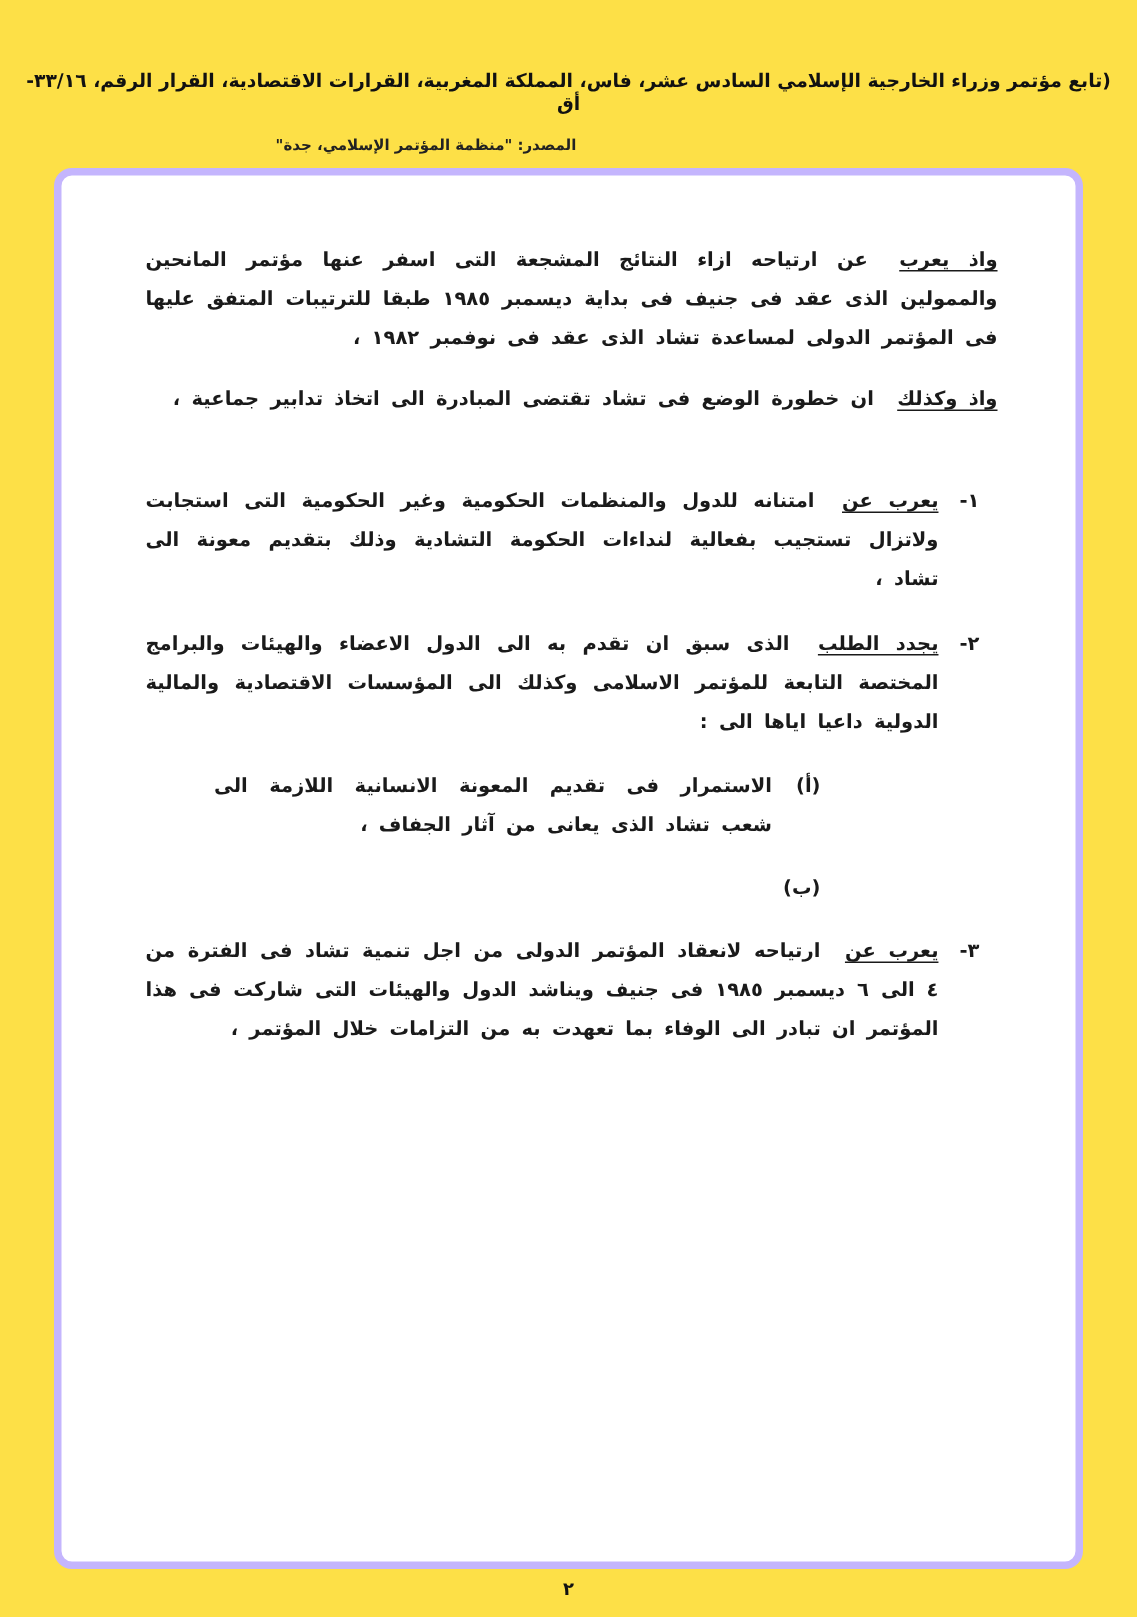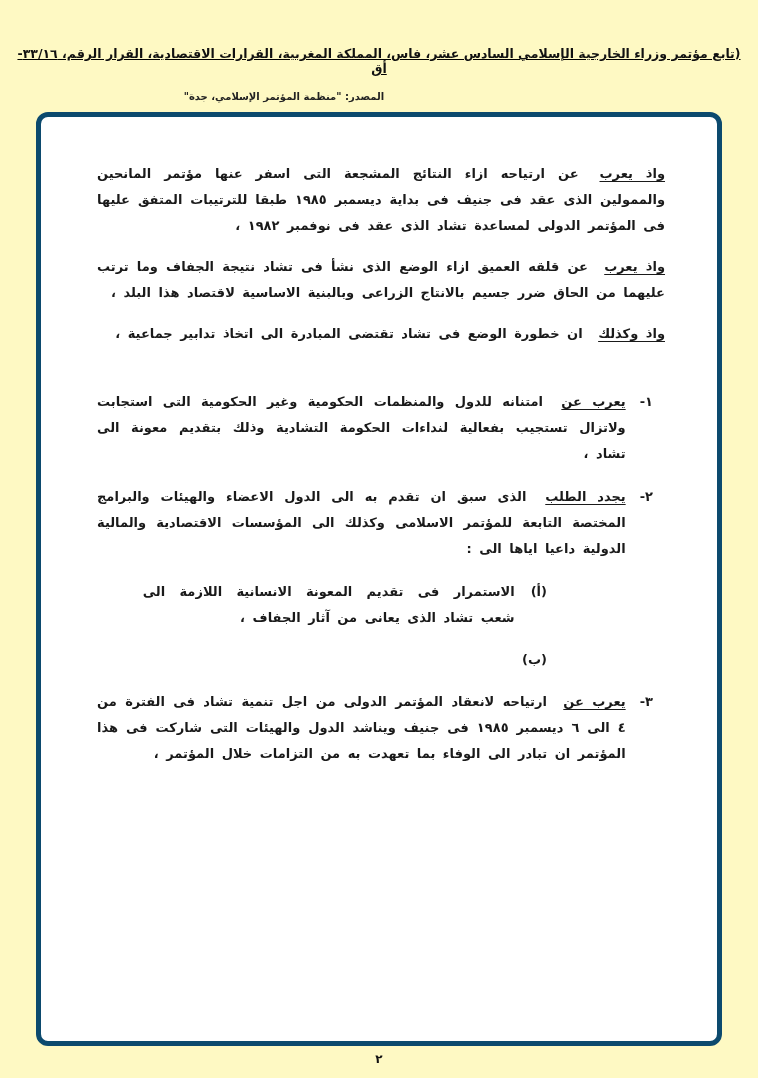--- a/index.html
+++ b/index.html
@@ -7,23 +7,22 @@
   body {
     width: 758px;
     height: 1078px;
     background: #ffffff;
     font-family: "DejaVu Sans", sans-serif;
   }
   .page {
     position: relative;
     width: 758px;
     height: 1078px;
-    background: #fef9c3;
+    background: #fde047;
     overflow: hidden;
-    text-decoration: underline;
   }
   .header-title {
     direction: rtl;
     text-align: center;
     font-size: 12.5px;
     font-weight: bold;
     color: #111;
     padding: 46px 10px 0 10px;
     letter-spacing: 0.2px;
   }
@@ -39,21 +38,21 @@
     font-size: 10px;
     font-weight: bold;
     color: #222;
   }
   .frame {
     position: absolute;
     left: 36px;
     top: 112px;
     width: 686px;
     height: 934px;
-    border: 5px solid #0c4a6e;
+    border: 5px solid #c4b5fd;
     border-radius: 12px;
     background: #ffffff;
   }
   .content {
     direction: rtl;
     padding: 44px 52px 0 56px;
     font-size: 13px;
     font-weight: bold;
     color: #1a1a1a;
     line-height: 26px;
@@ -108,24 +107,20 @@
   </div>
 
   <div class="frame">
     <div class="content" dir="rtl">
 
       <p class="para">
         <span class="lead">واذ يعرب</span>
         <span>عن ارتياحه ازاء النتائج المشجعة التى اسفر عنها مؤتمر المانحين والممولين الذى عقد فى جنيف فى بداية ديسمبر ١٩٨٥ طبقا للترتيبات المتفق عليها فى المؤتمر الدولى لمساعدة تشاد الذى عقد فى نوفمبر ١٩٨٢ ،</span>
       </p>
 
-      <p class="para">
-        <span class="lead">واذ يعرب</span>
-        <span>عن قلقه العميق ازاء الوضع الذى نشأ فى تشاد نتيجة الجفاف وما ترتب عليهما من الحاق ضرر جسيم بالانتاج الزراعى وبالبنية الاساسية لاقتصاد هذا البلد ،</span>
-      </p>
 
       <p class="para gap-after">
         <span class="lead">واذ وكذلك</span>
         <span>ان خطورة الوضع فى تشاد تقتضى المبادرة الى اتخاذ تدابير جماعية ،</span>
       </p>
 
       <div class="item">
         <span class="num">١-</span>
         <p class="item-text">
           <span class="lead">يعرب عن</span>

